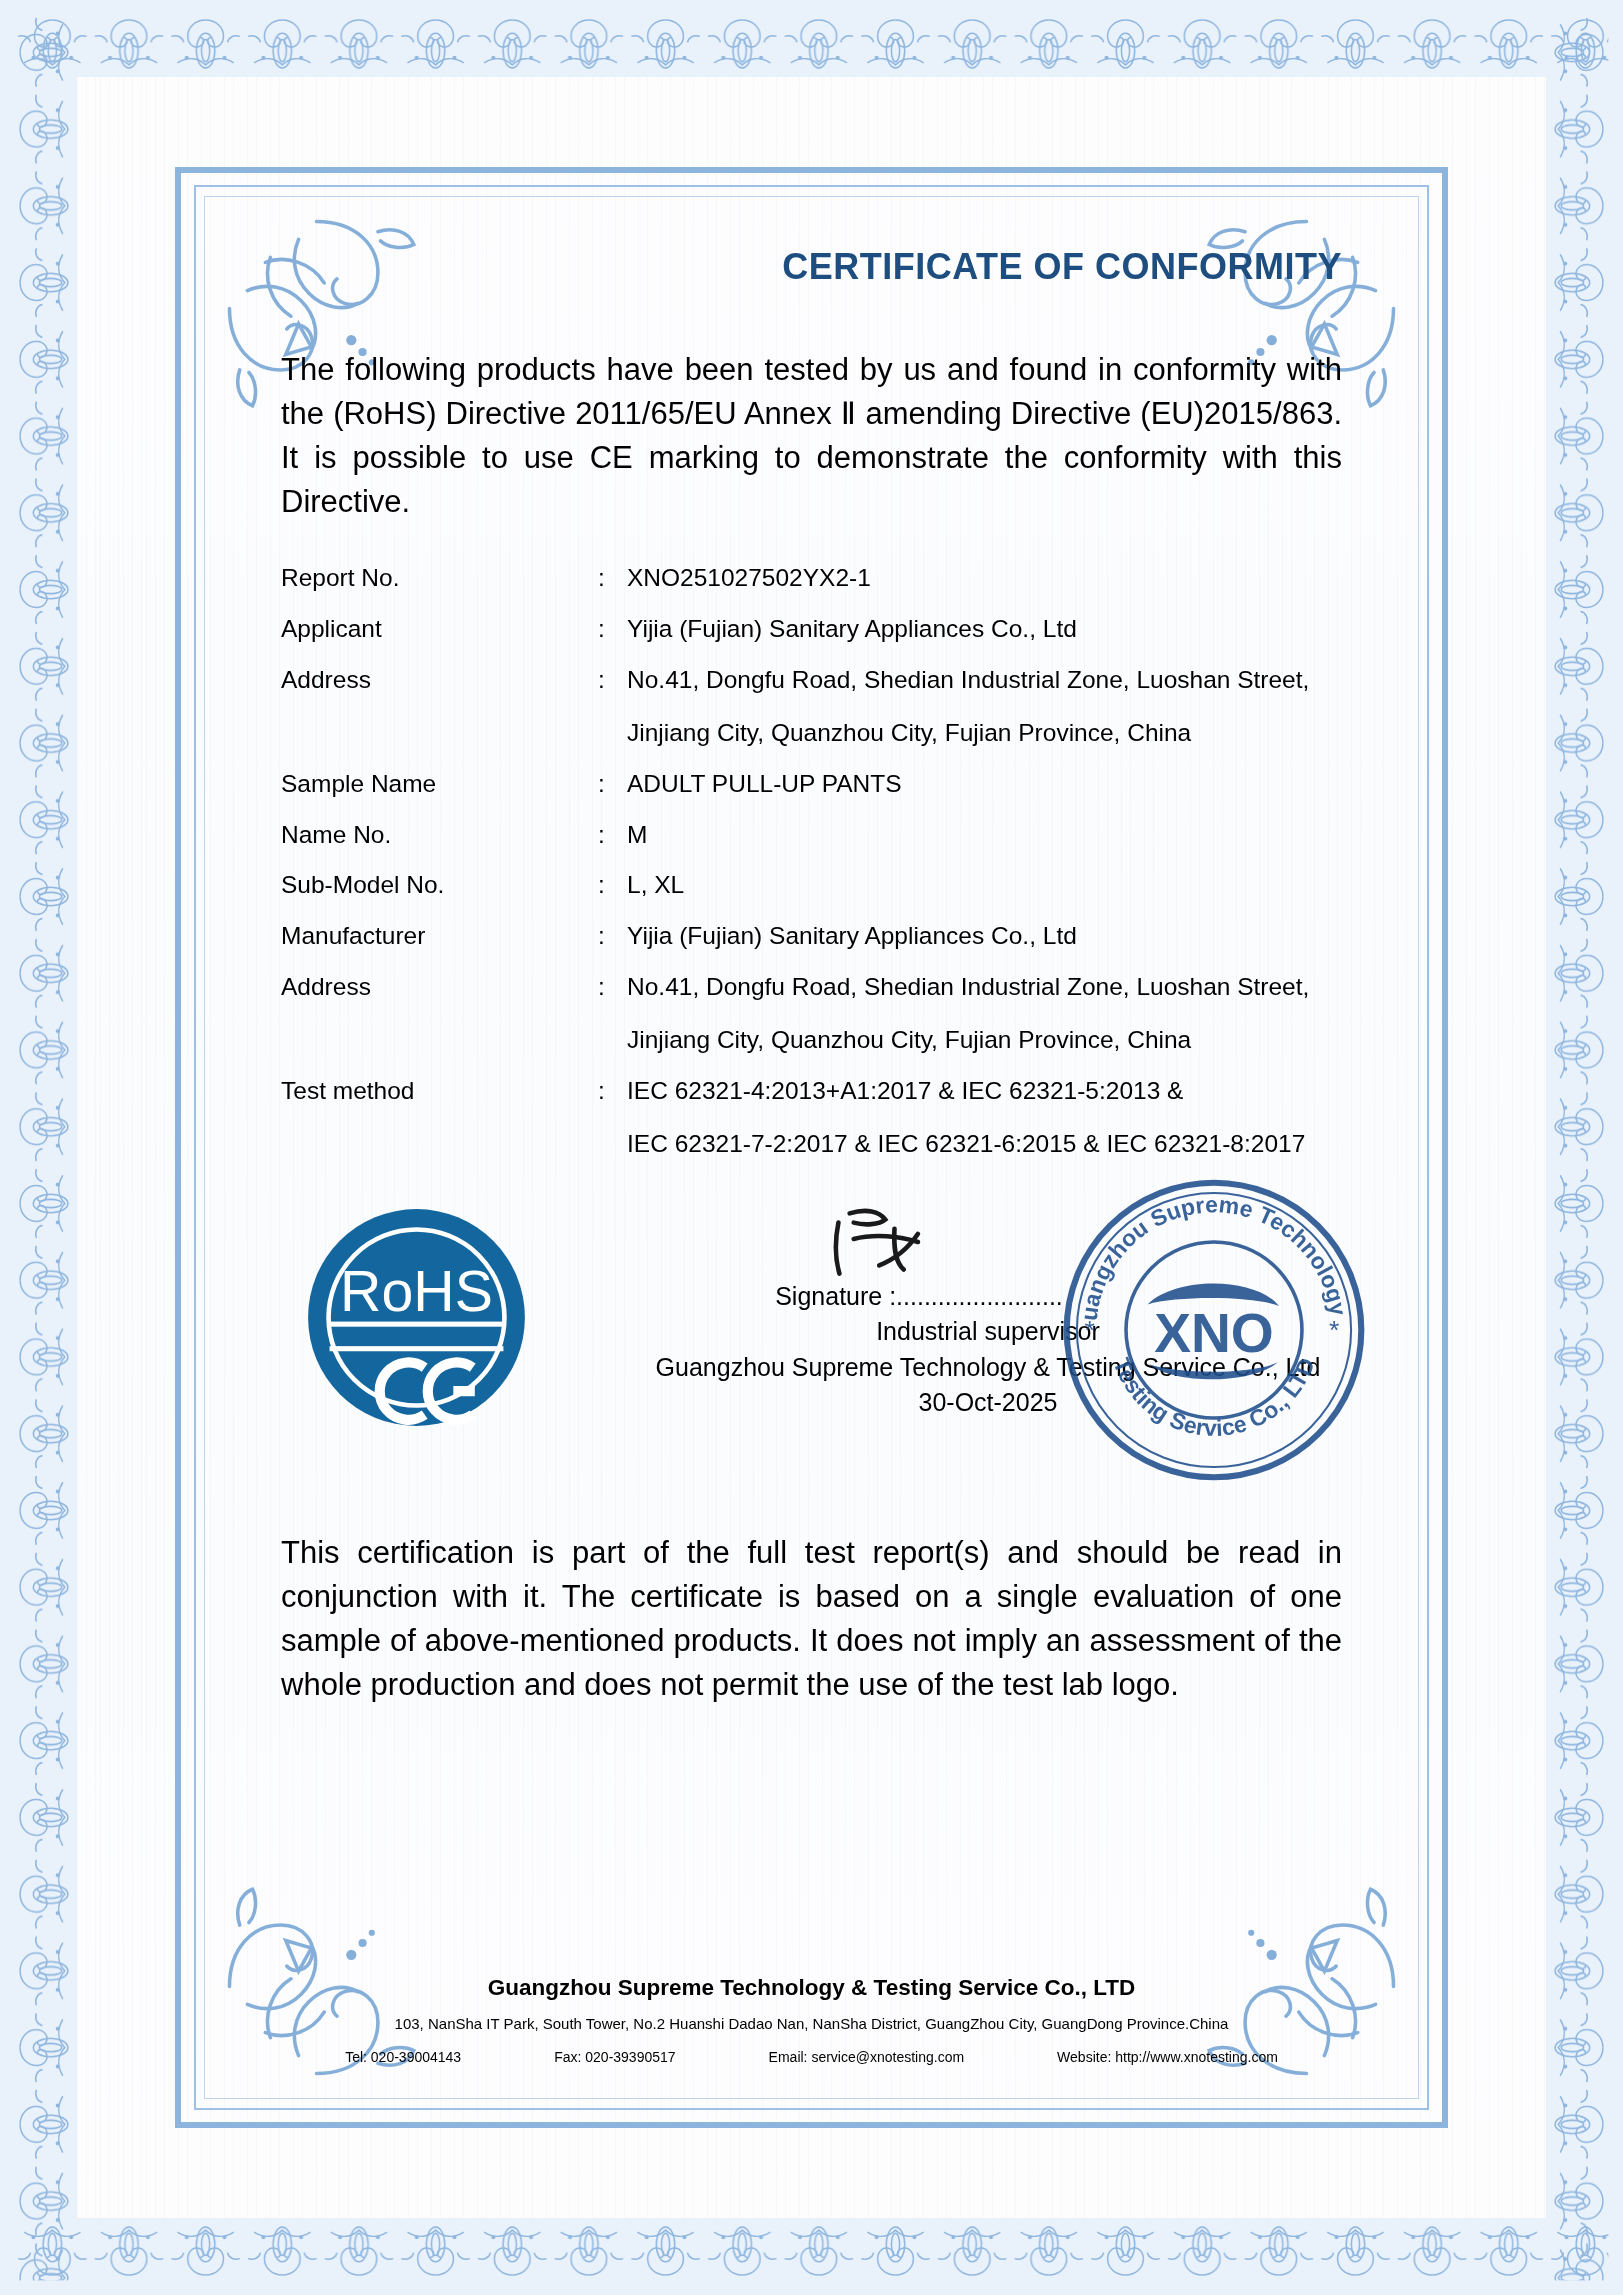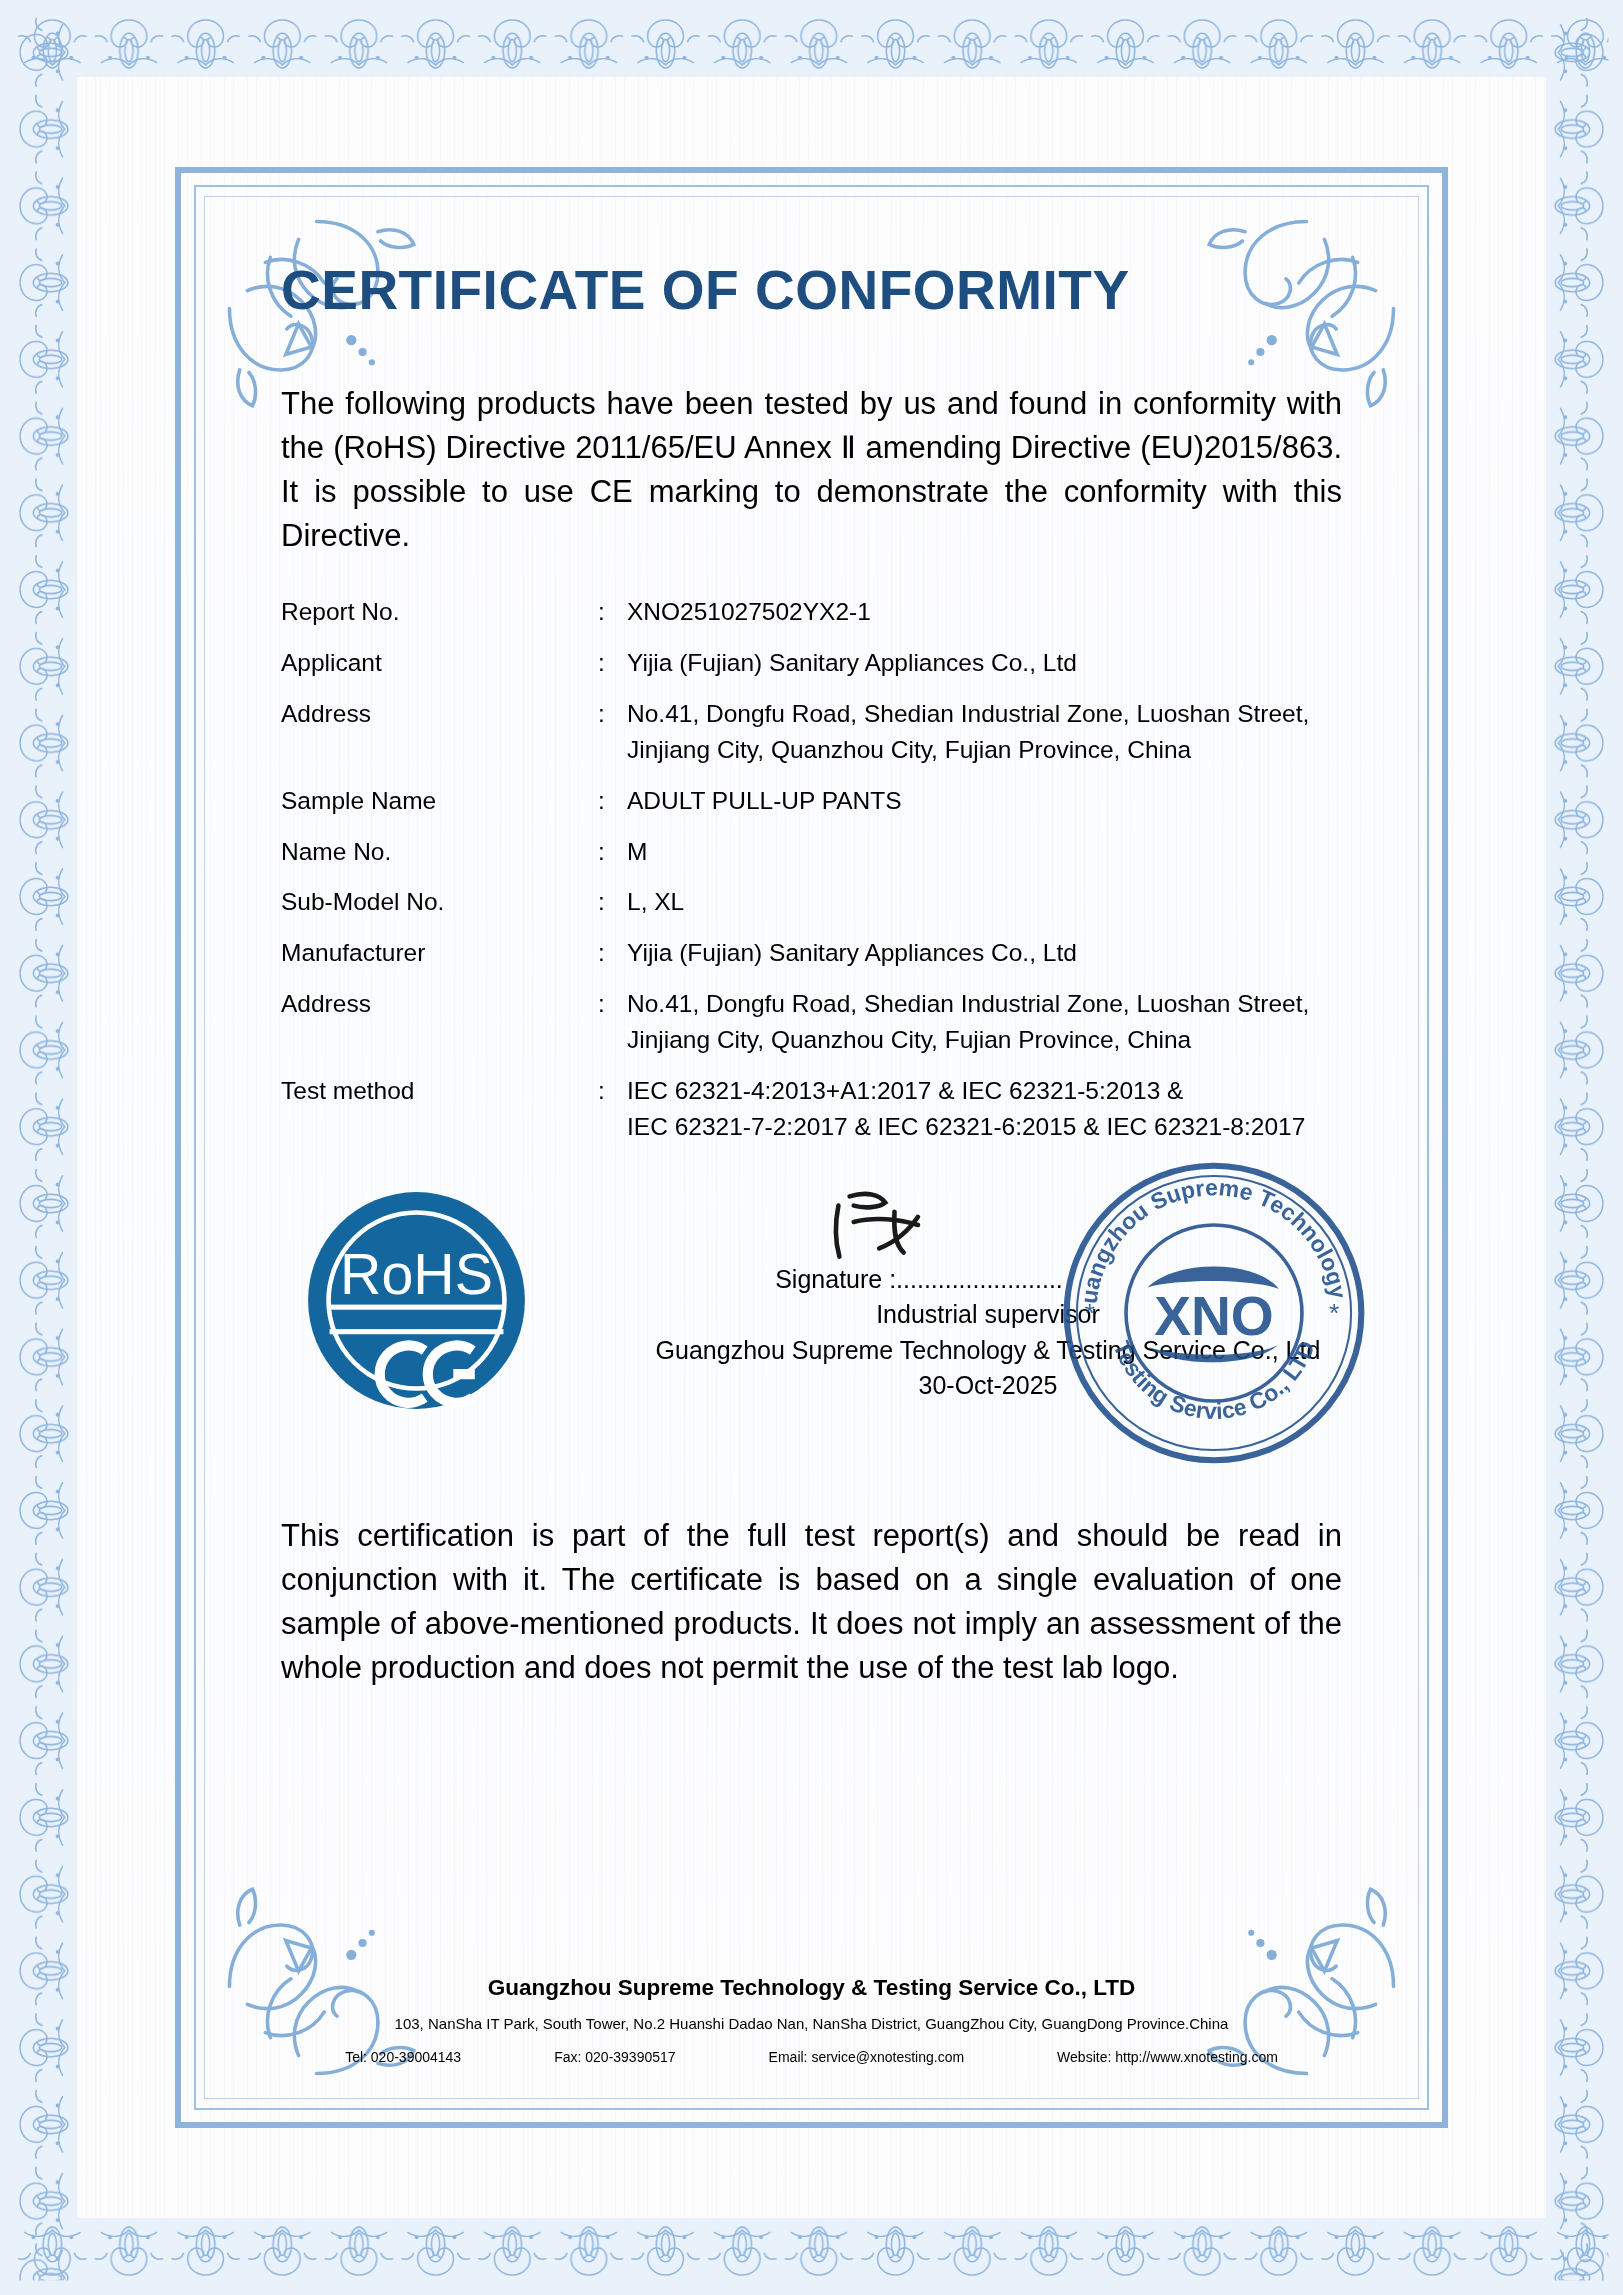--- a/index.html
+++ b/index.html
@@ -38,26 +38,26 @@
   .corner{position:absolute;width:215px;height:215px;opacity:.95;}
   .c-tl{left:132px;top:124px;}
   .c-tr{right:132px;top:124px;transform:scaleX(-1);}
   .c-bl{left:132px;bottom:124px;transform:scaleY(-1);}
   .c-br{right:132px;bottom:124px;transform:scale(-1,-1);}
 
   
   #content{position:absolute;left:204px;right:204px;top:169px;}
 
   #title{
-    text-align:left;
-    font-size:55px;
+    text-align:right;
+    font-size:36px;
     font-weight:bold;
     color:#1d4e7f;
     letter-spacing:0.5px;
-    margin:12px 0 60px 0;
+    margin:0 0 60px 0;
     white-space:nowrap;
   }
 
   .para{
     font-size:31px;
     line-height:1.42;
     color:#000;
     text-align:justify;
     text-justify:inter-word;
     margin:0;
@@ -69,21 +69,21 @@
   table#details td{
     vertical-align:top;
     font-size:24.5px;
     line-height:1.33;
     color:#000;
     padding:0 0 18.4px 0;
   }
   td.lbl{width:317px;white-space:nowrap;}
   td.col{width:29px;}
   td.val{}
-  td.val .l2{display:block;margin-top:3px;}
+  td.val .l2{display:block;margin-top:20px;}
   tr.tight td{padding-bottom:11.2px;}
 
   
   #sigzone{position:relative;height:312px;margin-top:18.4px;}
 
   #rohs{
     position:absolute;left:23px;top:7.7px;width:225px;height:225px;text-decoration:underline;
   }
 
   #sigtext{

